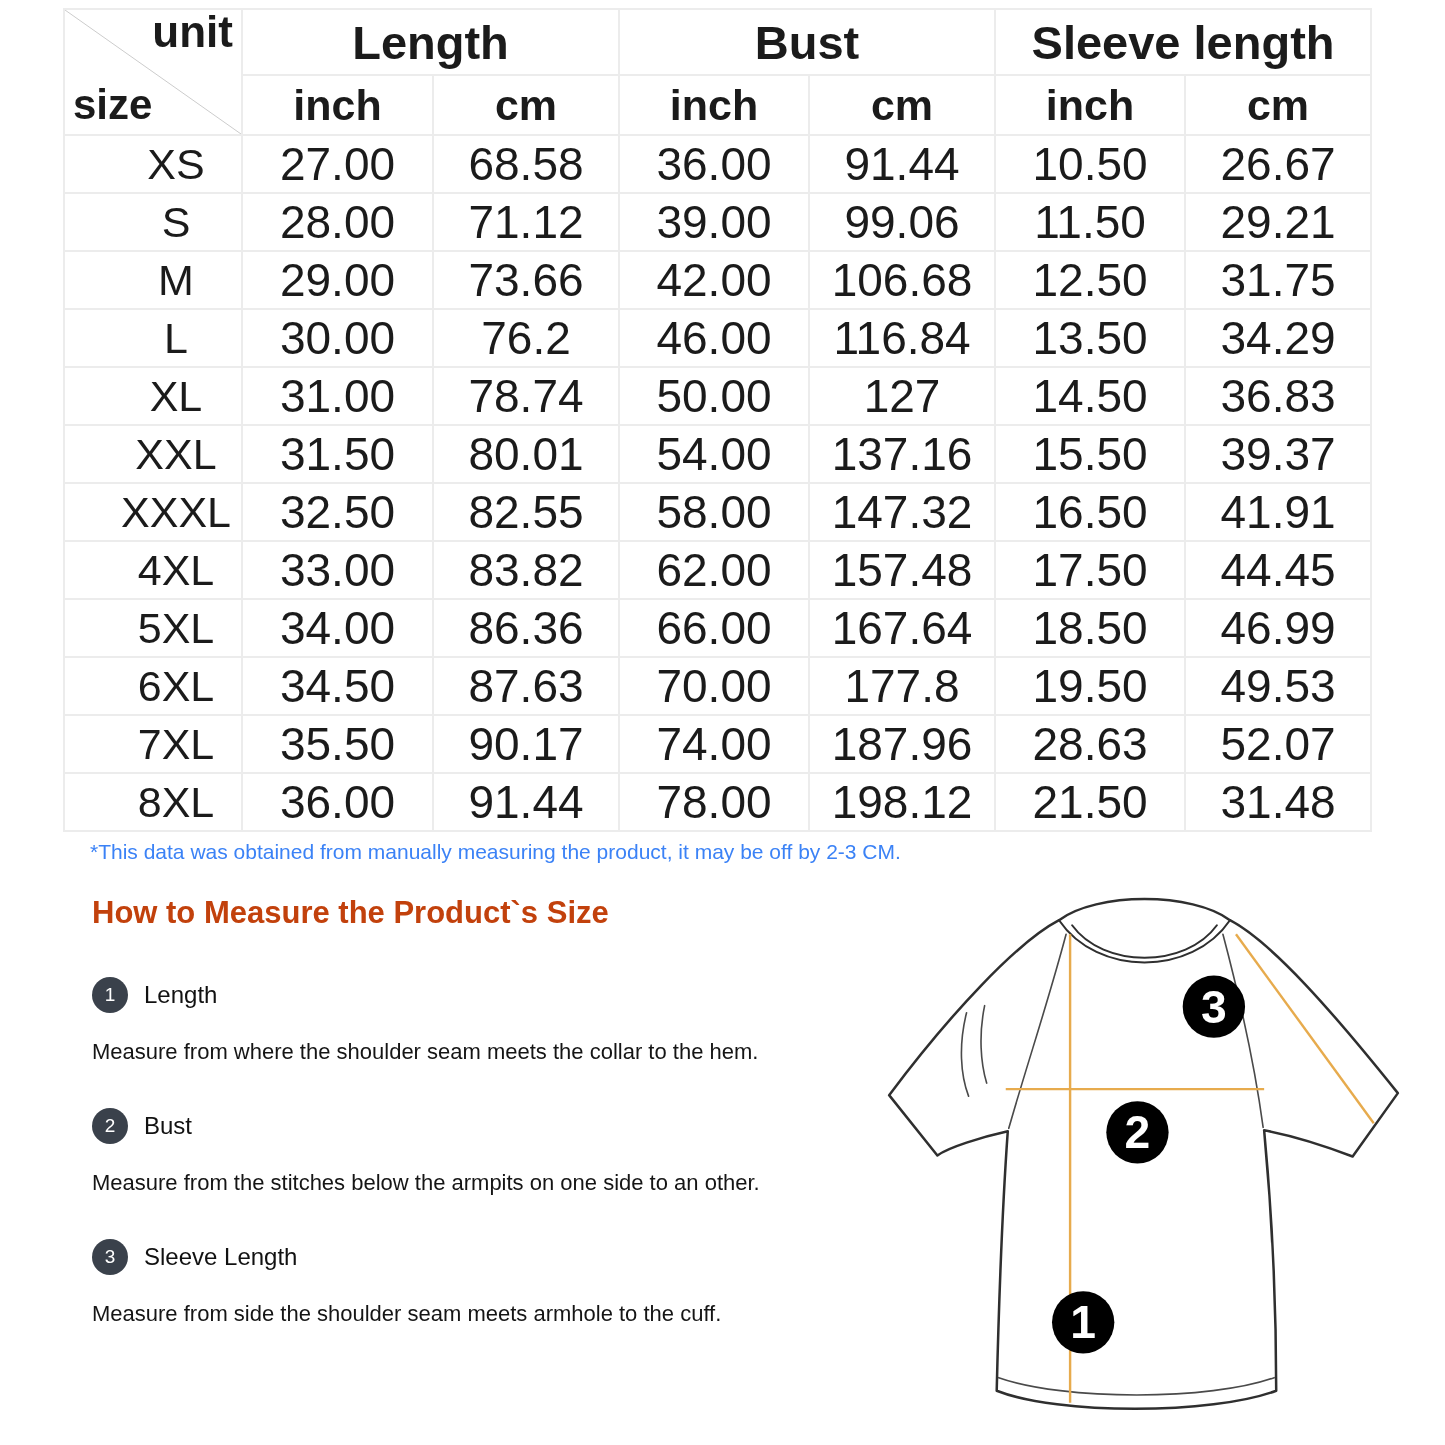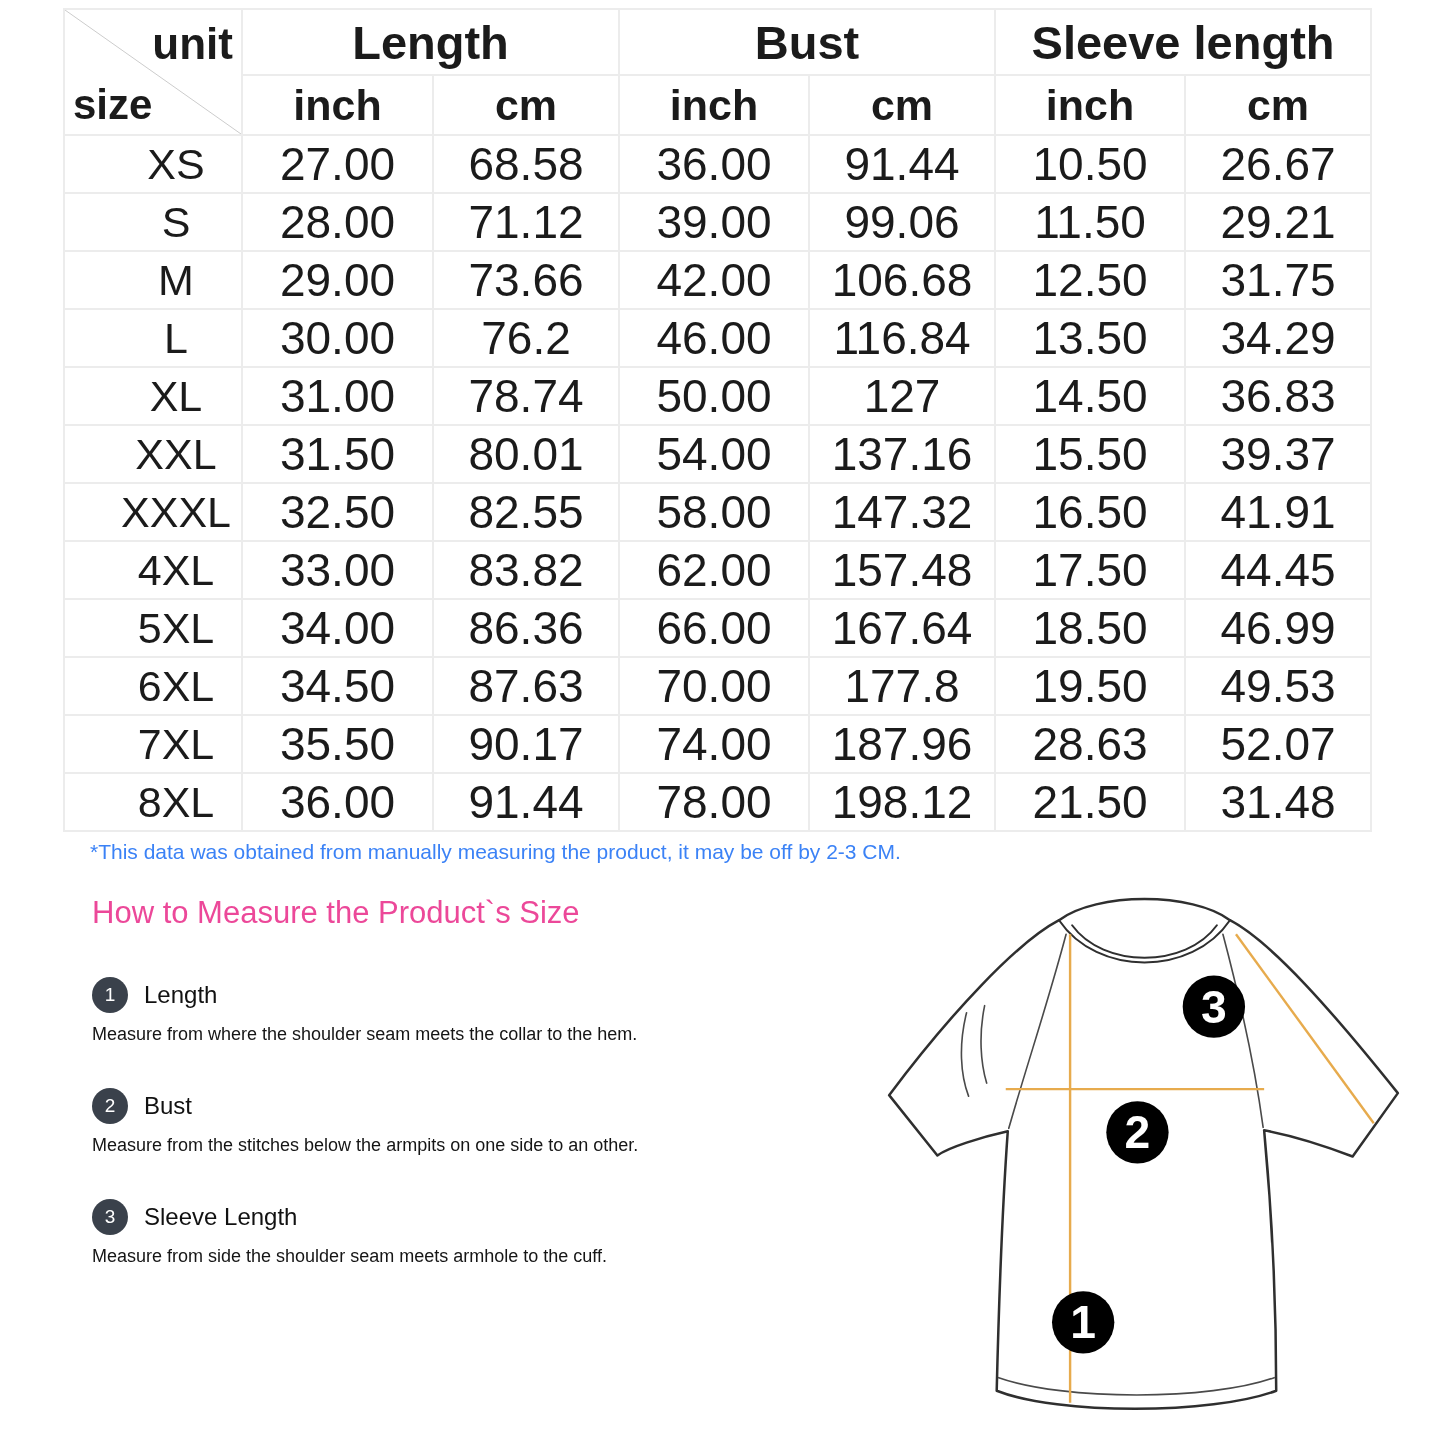--- a/index.html
+++ b/index.html
@@ -15,39 +15,39 @@
   .size-table th,.size-table td{
     border:2px solid #ececec;text-align:center;vertical-align:middle;
     padding:0;color:#1b1b1b;line-height:1;
   }
   .size-table th.group{height:64px;font-size:47px;font-weight:600;}
   .size-table th.unit{height:58px;font-size:43px;font-weight:700;}
   .size-table td{height:56px;font-size:46px;font-weight:400;}
   .size-table td.size-col{font-size:43px;padding-left:46px;}
   th.corner{position:relative;font-weight:600;}
   .corner-diag{position:absolute;left:0;top:0;width:100%;height:100%;}
-  .corner-unit{position:absolute;top:12px;right:8px;font-size:44px;font-weight:700;}
+  .corner-unit{position:absolute;top:0;right:8px;font-size:44px;font-weight:700;}
   .corner-size{position:absolute;bottom:8px;left:8px;font-size:42px;font-weight:700;}
   
   .footnote{
     position:absolute;left:90px;top:840px;font-size:21px;color:#3b82f6;
   }
   
   .measure{position:absolute;left:92px;top:895px;width:700px;}
-  .measure-heading{font-size:31px;font-weight:400;color:#ec4899;margin:0 0 46px 0;}
+  .measure-heading{font-size:31px;font-weight:700;color:#c2410c;margin:0 0 46px 0;}
   .measure-item{margin-top:40px;}
   .measure-item:first-of-type{margin-top:0;}
   .item-head{display:flex;align-items:center;}
   .badge{
     width:36px;height:36px;border-radius:50%;background:var(--badge-color,#3a414b);
     color:#fff;font-size:19px;display:flex;align-items:center;justify-content:center;
     flex:0 0 36px;
   }
   .item-label{font-size:24px;color:#111;margin-left:16px;}
-  .item-desc{font-size:18px;color:#151515;line-height:1.5;margin-top:8px;max-width:700px;}
+  .item-desc{font-size:22px;color:#151515;line-height:1.5;margin-top:22px;max-width:700px;}
   
   .shirt-wrap{position:absolute;left:852px;top:882px;width:585px;height:558px;}
   .shirt-outline{fill:#ffffff;stroke:#2f2f2f;stroke-width:2.5;stroke-linejoin:round;}
   .shirt-line{fill:none;stroke:#2f2f2f;stroke-width:2;stroke-linecap:round;}
   .shirt-thin{fill:none;stroke:#4a4a4a;stroke-width:1.6;stroke-linecap:round;}
   .measure-line{fill:none;stroke:var(--line-color,#e7ab4d);stroke-width:2.4;}
   .marker-circle{fill:#000;}
   .marker-num{fill:#fff;font-family:"Liberation Sans",sans-serif;font-size:46px;font-weight:700;text-anchor:middle;}
 </style>
 </head>

